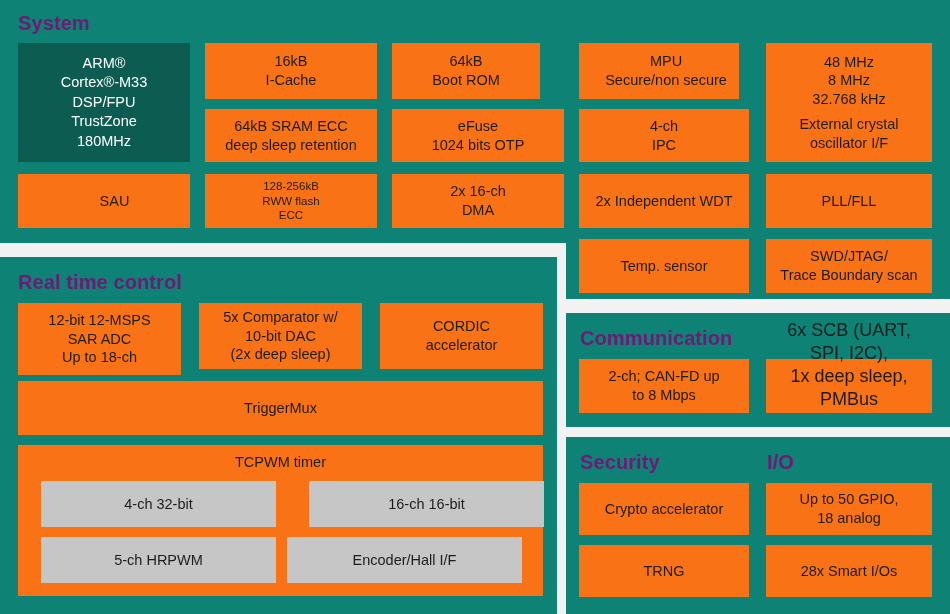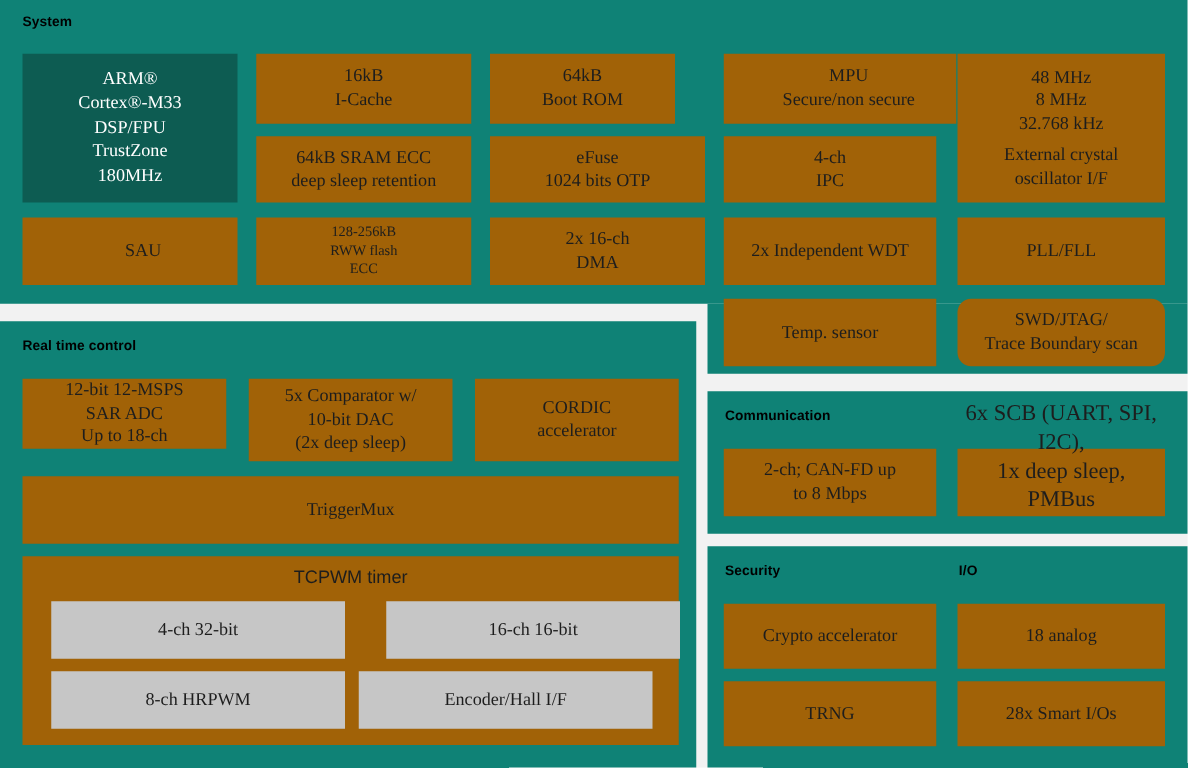--- a/index.html
+++ b/index.html
@@ -1,32 +1,32 @@
 <!DOCTYPE html>
 <html><head>
 <meta charset="utf-8">
 <style>
   html,body{margin:0;padding:0;background:#ffffff;}
   body{width:950px;height:614px;overflow:hidden;
        font-family:"Liberation Sans","DejaVu Sans",sans-serif;}
   #root{position:relative;width:950px;height:614px;background:#f2f2f2;}
 
   .panel{position:absolute;background:#0f8276;box-sizing:border-box;}
-  .ptitle{position:absolute;color:#000000;font-weight:bold;font-size:11px;
+  .ptitle{position:absolute;color:#701a75;font-weight:bold;font-size:20px;
           letter-spacing:.1px;white-space:nowrap;}
 
-  .box{position:absolute;background:#a16207;box-sizing:border-box;
+  .box{position:absolute;background:#f97316;box-sizing:border-box;
        display:flex;align-items:center;justify-content:center;text-align:center;
        color:#1d1d1d;font-size:14.5px;line-height:1.28;padding:2px 4px;}
   .box.dark{background:#0d5c52;color:#ffffff;line-height:1.34;}
   .box.small{font-size:11.5px;line-height:1.30;}
   .box.tiny{font-size:18px;line-height:1.28;align-items:flex-end;}
   .box.shade{background:#c6c6c6;}
   .box .lines{width:100%;}
-  .box .ln{display:block;font-family:Liberation Serif, serif;}
+  .box .ln{display:block;}
   .box .sp{display:block;height:7px;}
 
   .grouplabel{position:absolute;text-align:center;color:#1d1d1d;font-size:14.5px;}
 </style>
 </head>
 <body>
 
 <div id="root">
 
   <div class="panel" style="left:0;top:0;width:950px;height:243px;">
@@ -62,21 +62,21 @@
         <span class="ln">Boot ROM</span>
       </span>
   </div>
   <div class="box" style="left:392px;top:109px;width:172px;height:53px;">
     <span class="lines">
         <span class="ln">eFuse</span>
         <span class="ln">1024 bits OTP</span>
       </span>
   </div>
 
-  <div class="box" style="left:579px;top:43px;width:186px;height:56px;padding-left:18px;">
+  <div class="box" style="left:579px;top:43px;width:160px;height:56px;padding-left:18px;">
     <span class="lines">
         <span class="ln">MPU</span>
         <span class="ln">Secure/non secure</span>
       </span>
   </div>
   <div class="box" style="left:579px;top:109px;width:170px;height:53px;">
     <span class="lines">
         <span class="ln">4-ch</span>
         <span class="ln">IPC</span>
       </span>
@@ -122,31 +122,31 @@
   <div class="box" style="left:766px;top:174px;width:166px;height:54px;">
     <span class="lines">
         <span class="ln">PLL/FLL</span>
       </span>
   </div>
   <div class="box" style="left:579px;top:239px;width:170px;height:54px;">
     <span class="lines">
         <span class="ln">Temp. sensor</span>
       </span>
   </div>
-  <div class="box" style="left:766px;top:239px;width:166px;height:54px;border-radius:11px;">
+  <div class="box" style="left:766px;top:239px;width:166px;height:54px;">
     <span class="lines">
         <span class="ln">SWD/JTAG/</span>
         <span class="ln">Trace Boundary scan</span>
       </span>
   </div>
 
   <div class="panel" style="left:0;top:257px;width:557px;height:357px;"></div>
   <div class="ptitle" style="left:18px;top:271px;">Real time control</div>
 
-  <div class="box" style="left:18px;top:303px;width:163px;height:56px;">
+  <div class="box" style="left:18px;top:303px;width:163px;height:72px;">
     <span class="lines">
         <span class="ln">12-bit 12-MSPS</span>
         <span class="ln">SAR ADC</span>
         <span class="ln">Up to 18-ch</span>
       </span>
   </div>
   <div class="box" style="left:199px;top:303px;width:163px;height:66px;">
     <span class="lines">
         <span class="ln">5x Comparator w/</span>
         <span class="ln">10-bit DAC</span>
@@ -174,21 +174,21 @@
         <span class="ln">4-ch 32-bit</span>
       </span>
   </div>
   <div class="box shade" style="left:287px;top:481px;width:235px;height:46px;margin-left:22px;">
     <span class="lines">
         <span class="ln">16-ch 16-bit</span>
       </span>
   </div>
   <div class="box shade" style="left:41px;top:537px;width:235px;height:46px;">
     <span class="lines">
-        <span class="ln">8-ch HRPWM</span>
+        <span class="ln">5-ch HRPWM</span>
       </span>
   </div>
   <div class="box shade" style="left:287px;top:537px;width:235px;height:46px;">
     <span class="lines">
         <span class="ln">Encoder/Hall I/F</span>
       </span>
   </div>
 
   <div class="panel" style="left:566px;top:313px;width:384px;height:114px;"></div>
   <div class="ptitle" style="left:580px;top:327px;">Communication</div>
@@ -215,20 +215,21 @@
         <span class="ln">Crypto accelerator</span>
       </span>
   </div>
   <div class="box" style="left:579px;top:545px;width:170px;height:52px;">
     <span class="lines">
         <span class="ln">TRNG</span>
       </span>
   </div>
   <div class="box" style="left:766px;top:483px;width:166px;height:52px;">
     <span class="lines">
+        <span class="ln">Up to 50 GPIO,</span>
         <span class="ln">18 analog</span>
       </span>
   </div>
   <div class="box" style="left:766px;top:545px;width:166px;height:52px;">
     <span class="lines">
         <span class="ln">28x Smart I/Os</span>
       </span>
   </div>
 
 </div>

